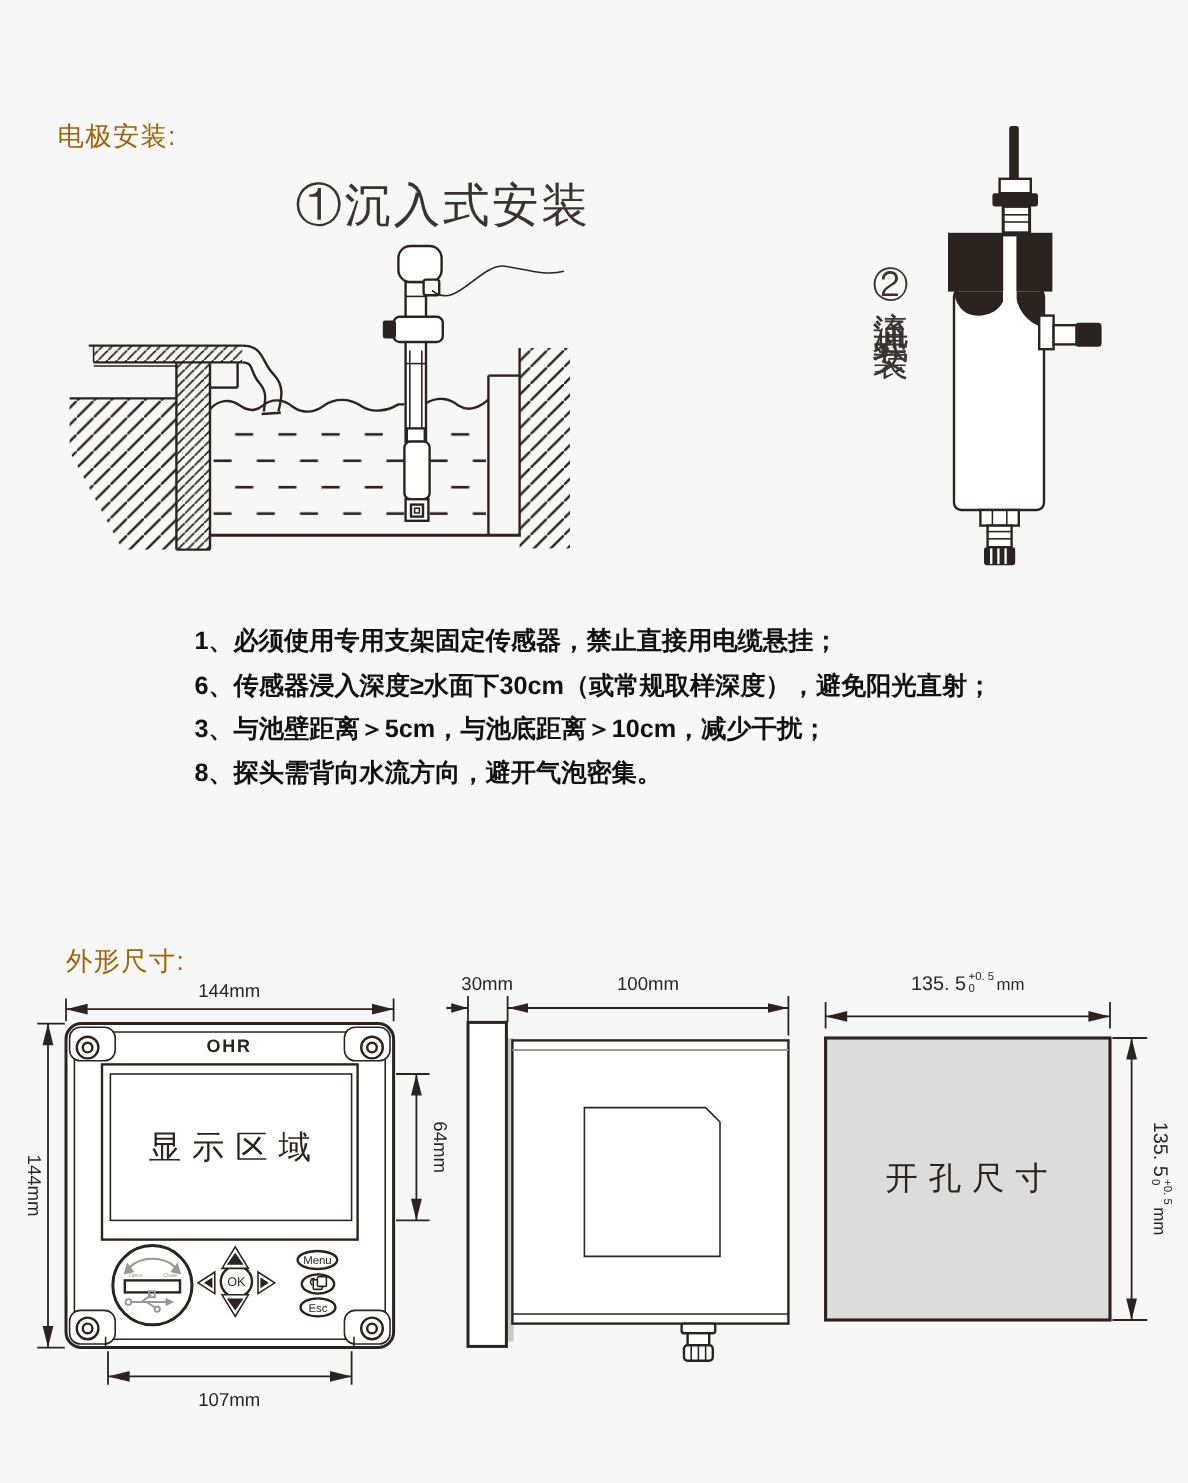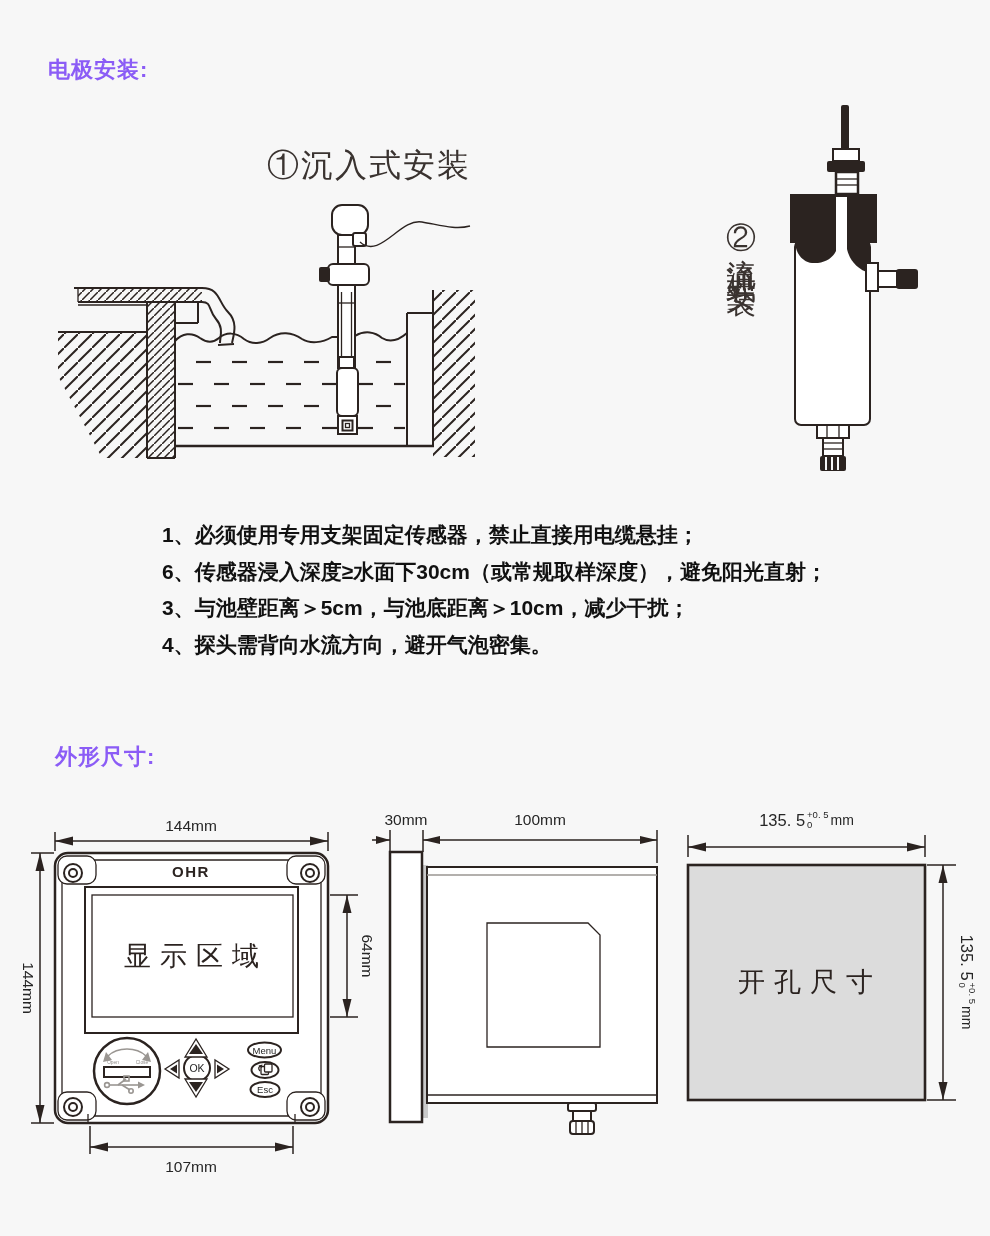--- a/index.html
+++ b/index.html
@@ -1,22 +1,22 @@
 <!DOCTYPE html>
 <html><head>
 <meta charset="utf-8">
 <style>
   html,body{margin:0;padding:0;}
   body{background:#e9e9e9;font-family:"Liberation Sans",sans-serif;}
   #page{position:relative;width:990px;height:1236px;background:#f7f7f7;overflow:hidden;
         color:#262626;margin:0 auto;}
   .abs{position:absolute;}
-  .h1{font-size:22px;font-weight:700;letter-spacing:1px;color:#8b5cf6;}
+  .h1{font-size:22px;font-weight:400;letter-spacing:1px;color:#a16207;margin-top:44px;}
   .serif{font-family:"DejaVu Serif","Liberation Serif",serif;}
-  .cap1{font-size:32px;color:#3a3330;text-align:center;width:250px;letter-spacing:2px;}
+  .cap1{font-size:39px;color:#3a3330;text-align:center;width:250px;letter-spacing:2px;}
   .capv{writing-mode:vertical-rl;text-orientation:upright;font-size:30px;color:#3a3330;
         letter-spacing:7px;line-height:42px;}
   .notes{width:820px;font-size:21px;line-height:36.5px;color:#111;font-weight:500;}
   .note-item{padding-left:27px;font-weight:bold;}
   
   .ln{stroke:#2b2320;fill:none;stroke-width:2;}
   .lnT{stroke:#2b2320;fill:none;stroke-width:1.3;}
   .lnK{stroke:#2b2320;fill:none;stroke-width:2.5;}
   .fw{fill:#ffffff;}
   .fk{fill:#2b2320;stroke:none;}
@@ -153,21 +153,21 @@
       <line x1="126" y1="362" x2="126" y2="375" stroke="#f7f7f7" stroke-width="2"></line>
       <line x1="132" y1="362" x2="132" y2="375" stroke="#f7f7f7" stroke-width="2"></line>
       <line x1="138" y1="362" x2="138" y2="375" stroke="#f7f7f7" stroke-width="2"></line>
     </g>
   </svg>
 
   <div class="abs notes" style="left:135px;top:517px;">
     <div class="note-item">1、必须使用专用支架固定传感器，禁止直接用电缆悬挂；</div>
     <div class="note-item">6、传感器浸入深度≥水面下30cm（或常规取样深度），避免阳光直射；</div>
     <div class="note-item">3、与池壁距离＞5cm，与池底距离＞10cm，减少干扰；</div>
-    <div class="note-item">4、探头需背向水流方向，避开气泡密集。</div>
+    <div class="note-item">8、探头需背向水流方向，避开气泡密集。</div>
   </div>
 
   <div class="abs h1" style="left:55px;top:742px;">外形尺寸:</div>
 
   <svg class="abs" style="left:18px;top:808px;" width="365" height="375" viewBox="0 0 365 375">
 
     <g class="dim">
       <line x1="37" y1="24" x2="37" y2="43"></line>
         <line x1="310" y1="24" x2="310" y2="43"></line>
       <line x1="37" y1="33" x2="310" y2="33"></line>

